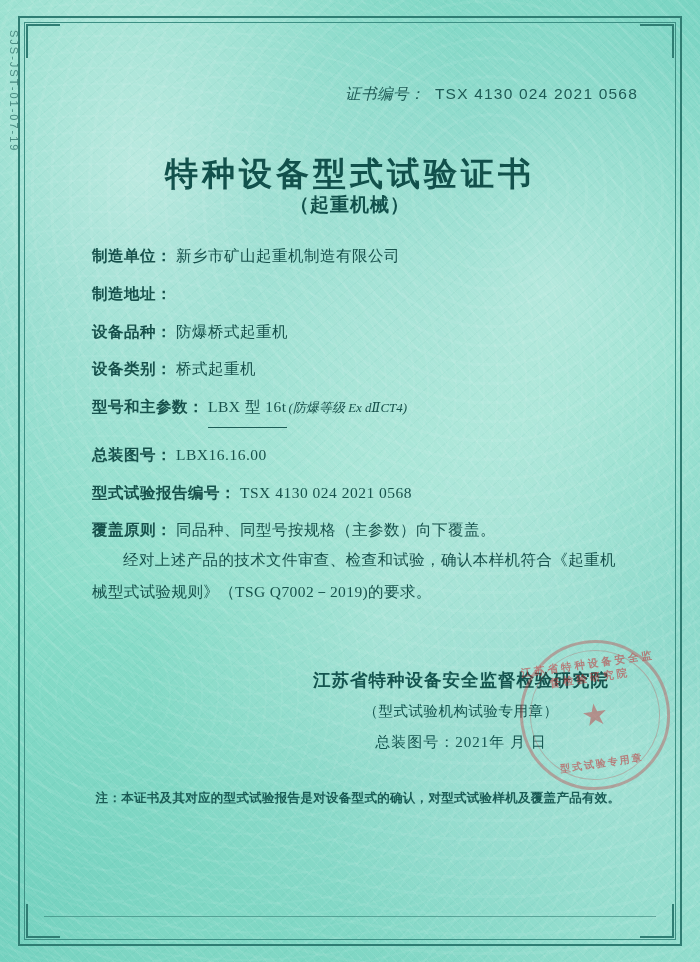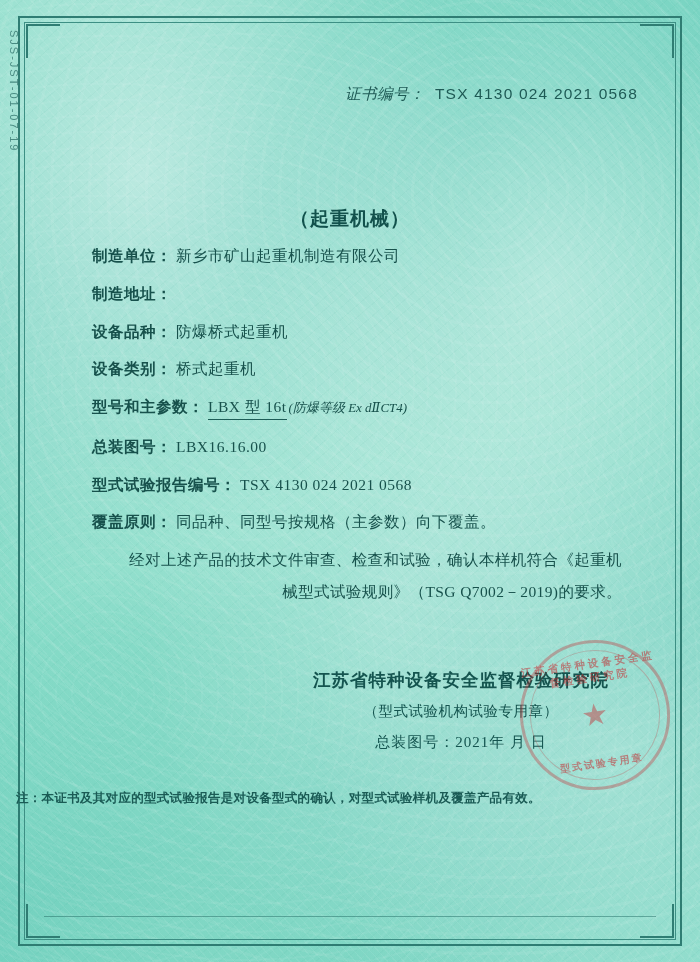--- a/index.html
+++ b/index.html
@@ -106,21 +106,21 @@
     left: 0; right: 0;
     text-align: center;
     font-size: 33px;
     font-weight: bold;
     letter-spacing: 4px;
     color: #12514c;
     font-family: "Liberation Serif", "DejaVu Serif", serif;
   }
   .subtitle {
     position: absolute;
-    top: 206px;
+    top: 192px;
     left: 0; right: 0;
     text-align: center;
     font-size: 19px;
     font-weight: bold;
     letter-spacing: 1px;
     color: #12514c;
   }
 
   .fields {
     position: absolute;
@@ -140,39 +140,38 @@
     font-weight: bold;
     white-space: nowrap;
     letter-spacing: 0.5px;
   }
   .field-value {
     margin-left: 4px;
     letter-spacing: 0.5px;
   }
   .field-value.underline {
     border-bottom: 1px solid #1d5d57;
-    padding-bottom: 1px;
+    padding-bottom: 9px;
   }
   .field-suffix {
     margin-left: 2px;
     font-size: 13px;
     font-style: italic;
   }
 
   .para {
     position: absolute;
     left: 92px;
     right: 78px;
     top: 544px;
     font-size: 15.5px;
     color: #17514c;
     line-height: 2.05;
     text-indent: 2em;
     letter-spacing: 0.4px;
-    text-align: right;
   }
 
   .issuer {
     position: absolute;
     right: 74px;
     top: 668px;
     text-align: center;
     width: 330px;
     color: #14544f;
   }
@@ -238,20 +237,21 @@
     font-size: 10px;
     color: rgba(196, 40, 45, 0.85);
     letter-spacing: 2px;
     font-weight: bold;
   }
 
   .note {
     position: absolute;
     left: 16px; right: 0;
     top: 790px;
+    text-align: center;
     font-size: 12.5px;
     color: #1a5b55;
     letter-spacing: 0.3px;
     font-weight: bold;
   }
   .bottom-rule {
     position: absolute;
     left: 44px; right: 44px;
     top: 916px;
     height: 1px;
@@ -273,20 +273,21 @@
   <div class="corner br"></div>
 
   <div class="content">
 
     <div class="side-code">SJS-JST-01-07-19</div>
 
     <div class="cert-no">
       <span class="label">证书编号：</span><span class="value">TSX 4130 024 2021 0568</span>
     </div>
 
+    <div class="title">特种设备型式试验证书</div>
     <div class="subtitle">（起重机械）</div>
 
     <div class="fields">
 
       <div class="field-row">
         <span class="field-label">制造单位：</span>
         <span class="field-value">新乡市矿山起重机制造有限公司</span>
       </div>
 
       <div class="field-row">

